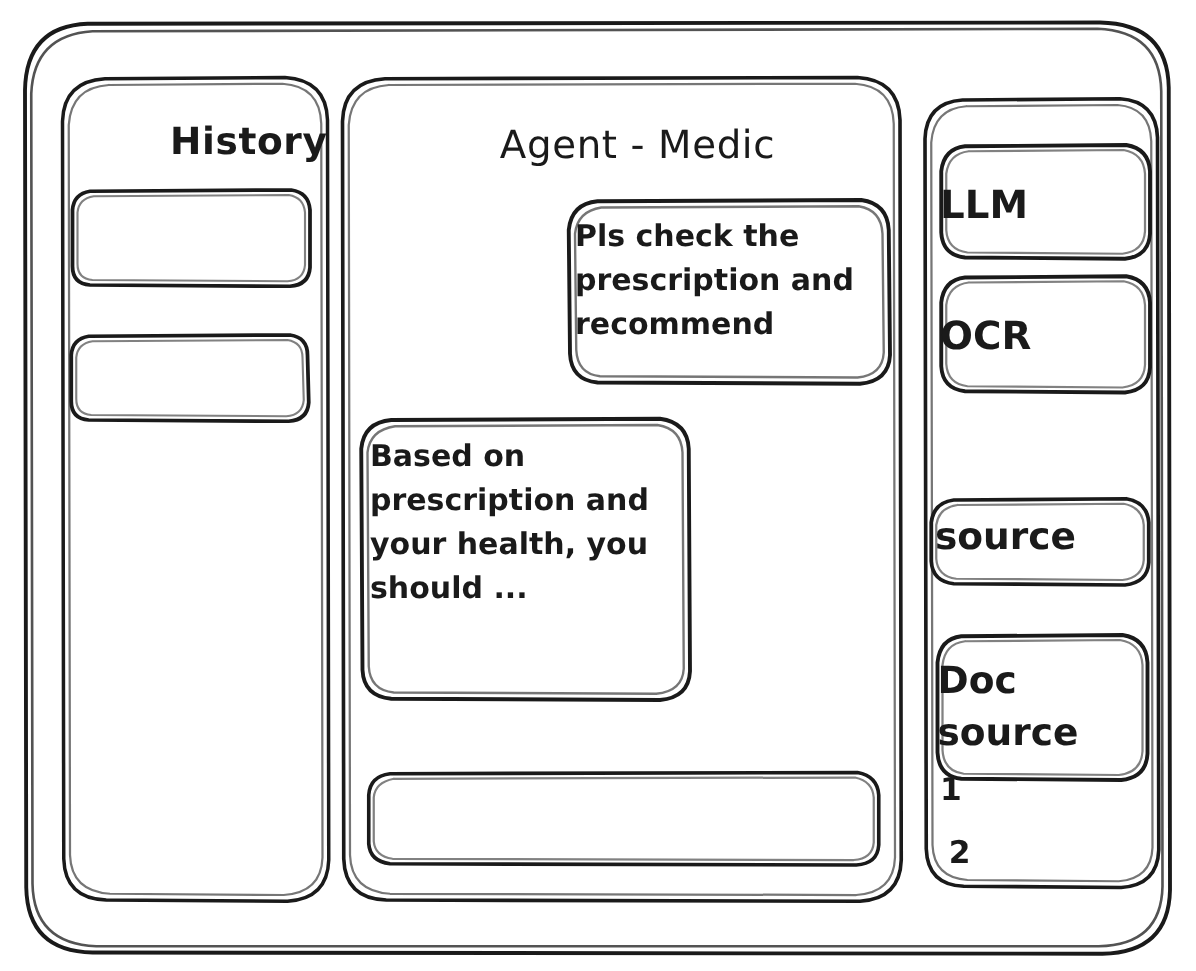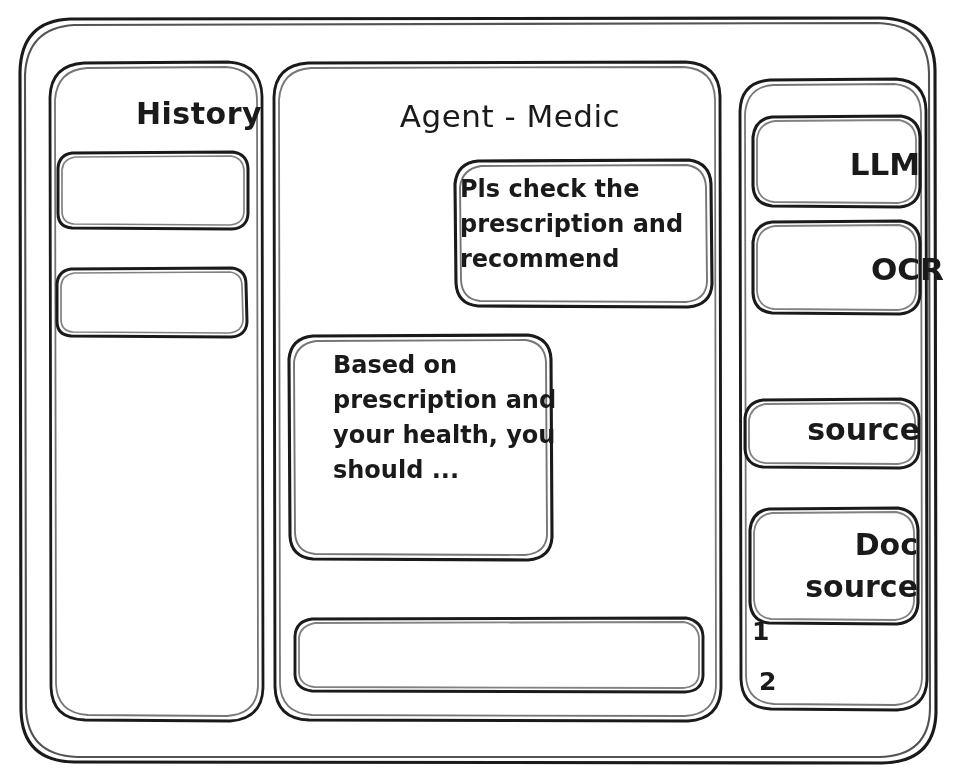--- a/index.html
+++ b/index.html
@@ -38,25 +38,25 @@
   #main-title{
     top:98px;left:276px;width:412px;right:auto;
     font-size:31px;font-weight:400;margin-left:28px;
   }
   .bubble-text{
     position:absolute;text-align:left;
     font-size:24px;line-height:35px;font-weight:700;
     color:#1a1a1a;
   }
   #user-bubble-text{left:460px;top:172px;width:248px;}
-  #assistant-bubble-text{left:296px;top:348px;width:246px;padding-left:37px;}
+  #assistant-bubble-text{left:296px;top:348px;width:246px;}
 
   
   .rail-label{
-    position:absolute;text-align:right;
+    position:absolute;text-align:left;
     font-weight:700;color:#1a1a1a;
   }
   #rail-llm-label{left:752px;top:146px;width:168px;font-size:31px;}
   #rail-ocr-label{left:752px;top:251px;width:192px;font-size:31px;}
   #rail-params-label{left:748px;top:412px;width:172px;font-size:30px;}
   #rail-doc-label{left:750px;top:524px;width:168px;font-size:30px;line-height:42px;}
   .rail-num{
     position:absolute;font-size:25px;font-weight:700;color:#1a1a1a;text-align:left;
   }
   #rail-source-1{left:752px;top:617px;}

